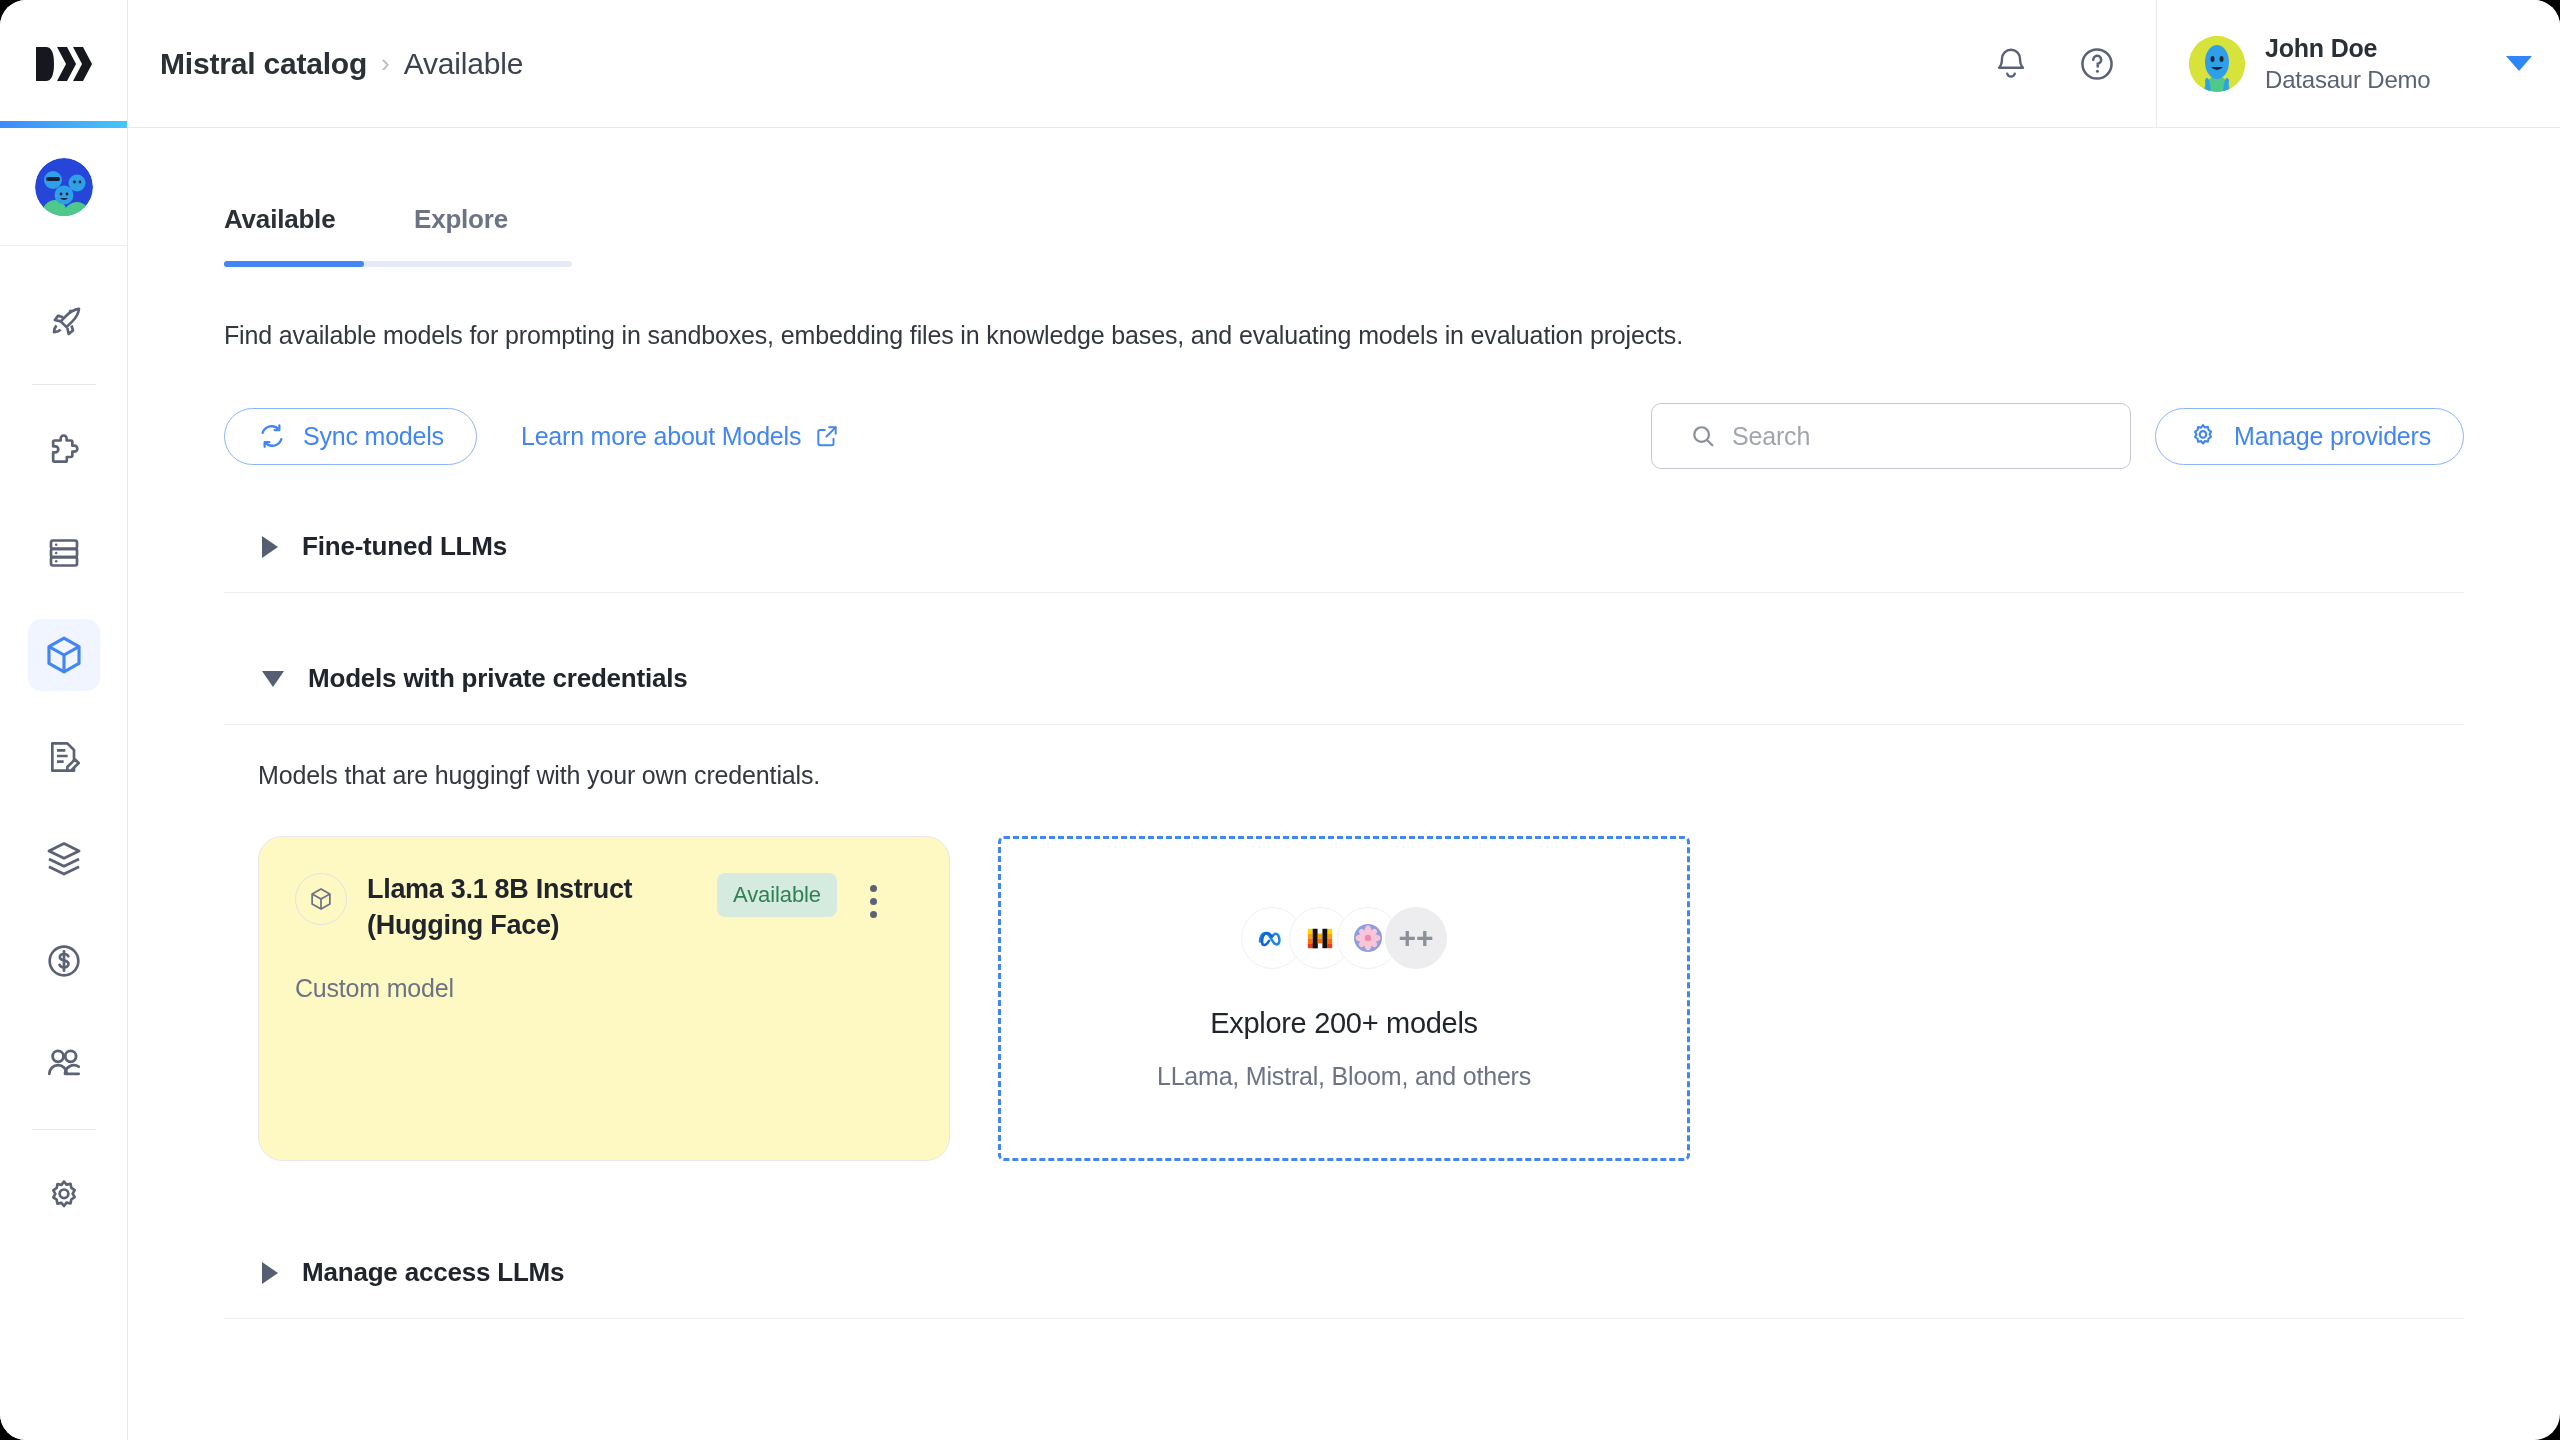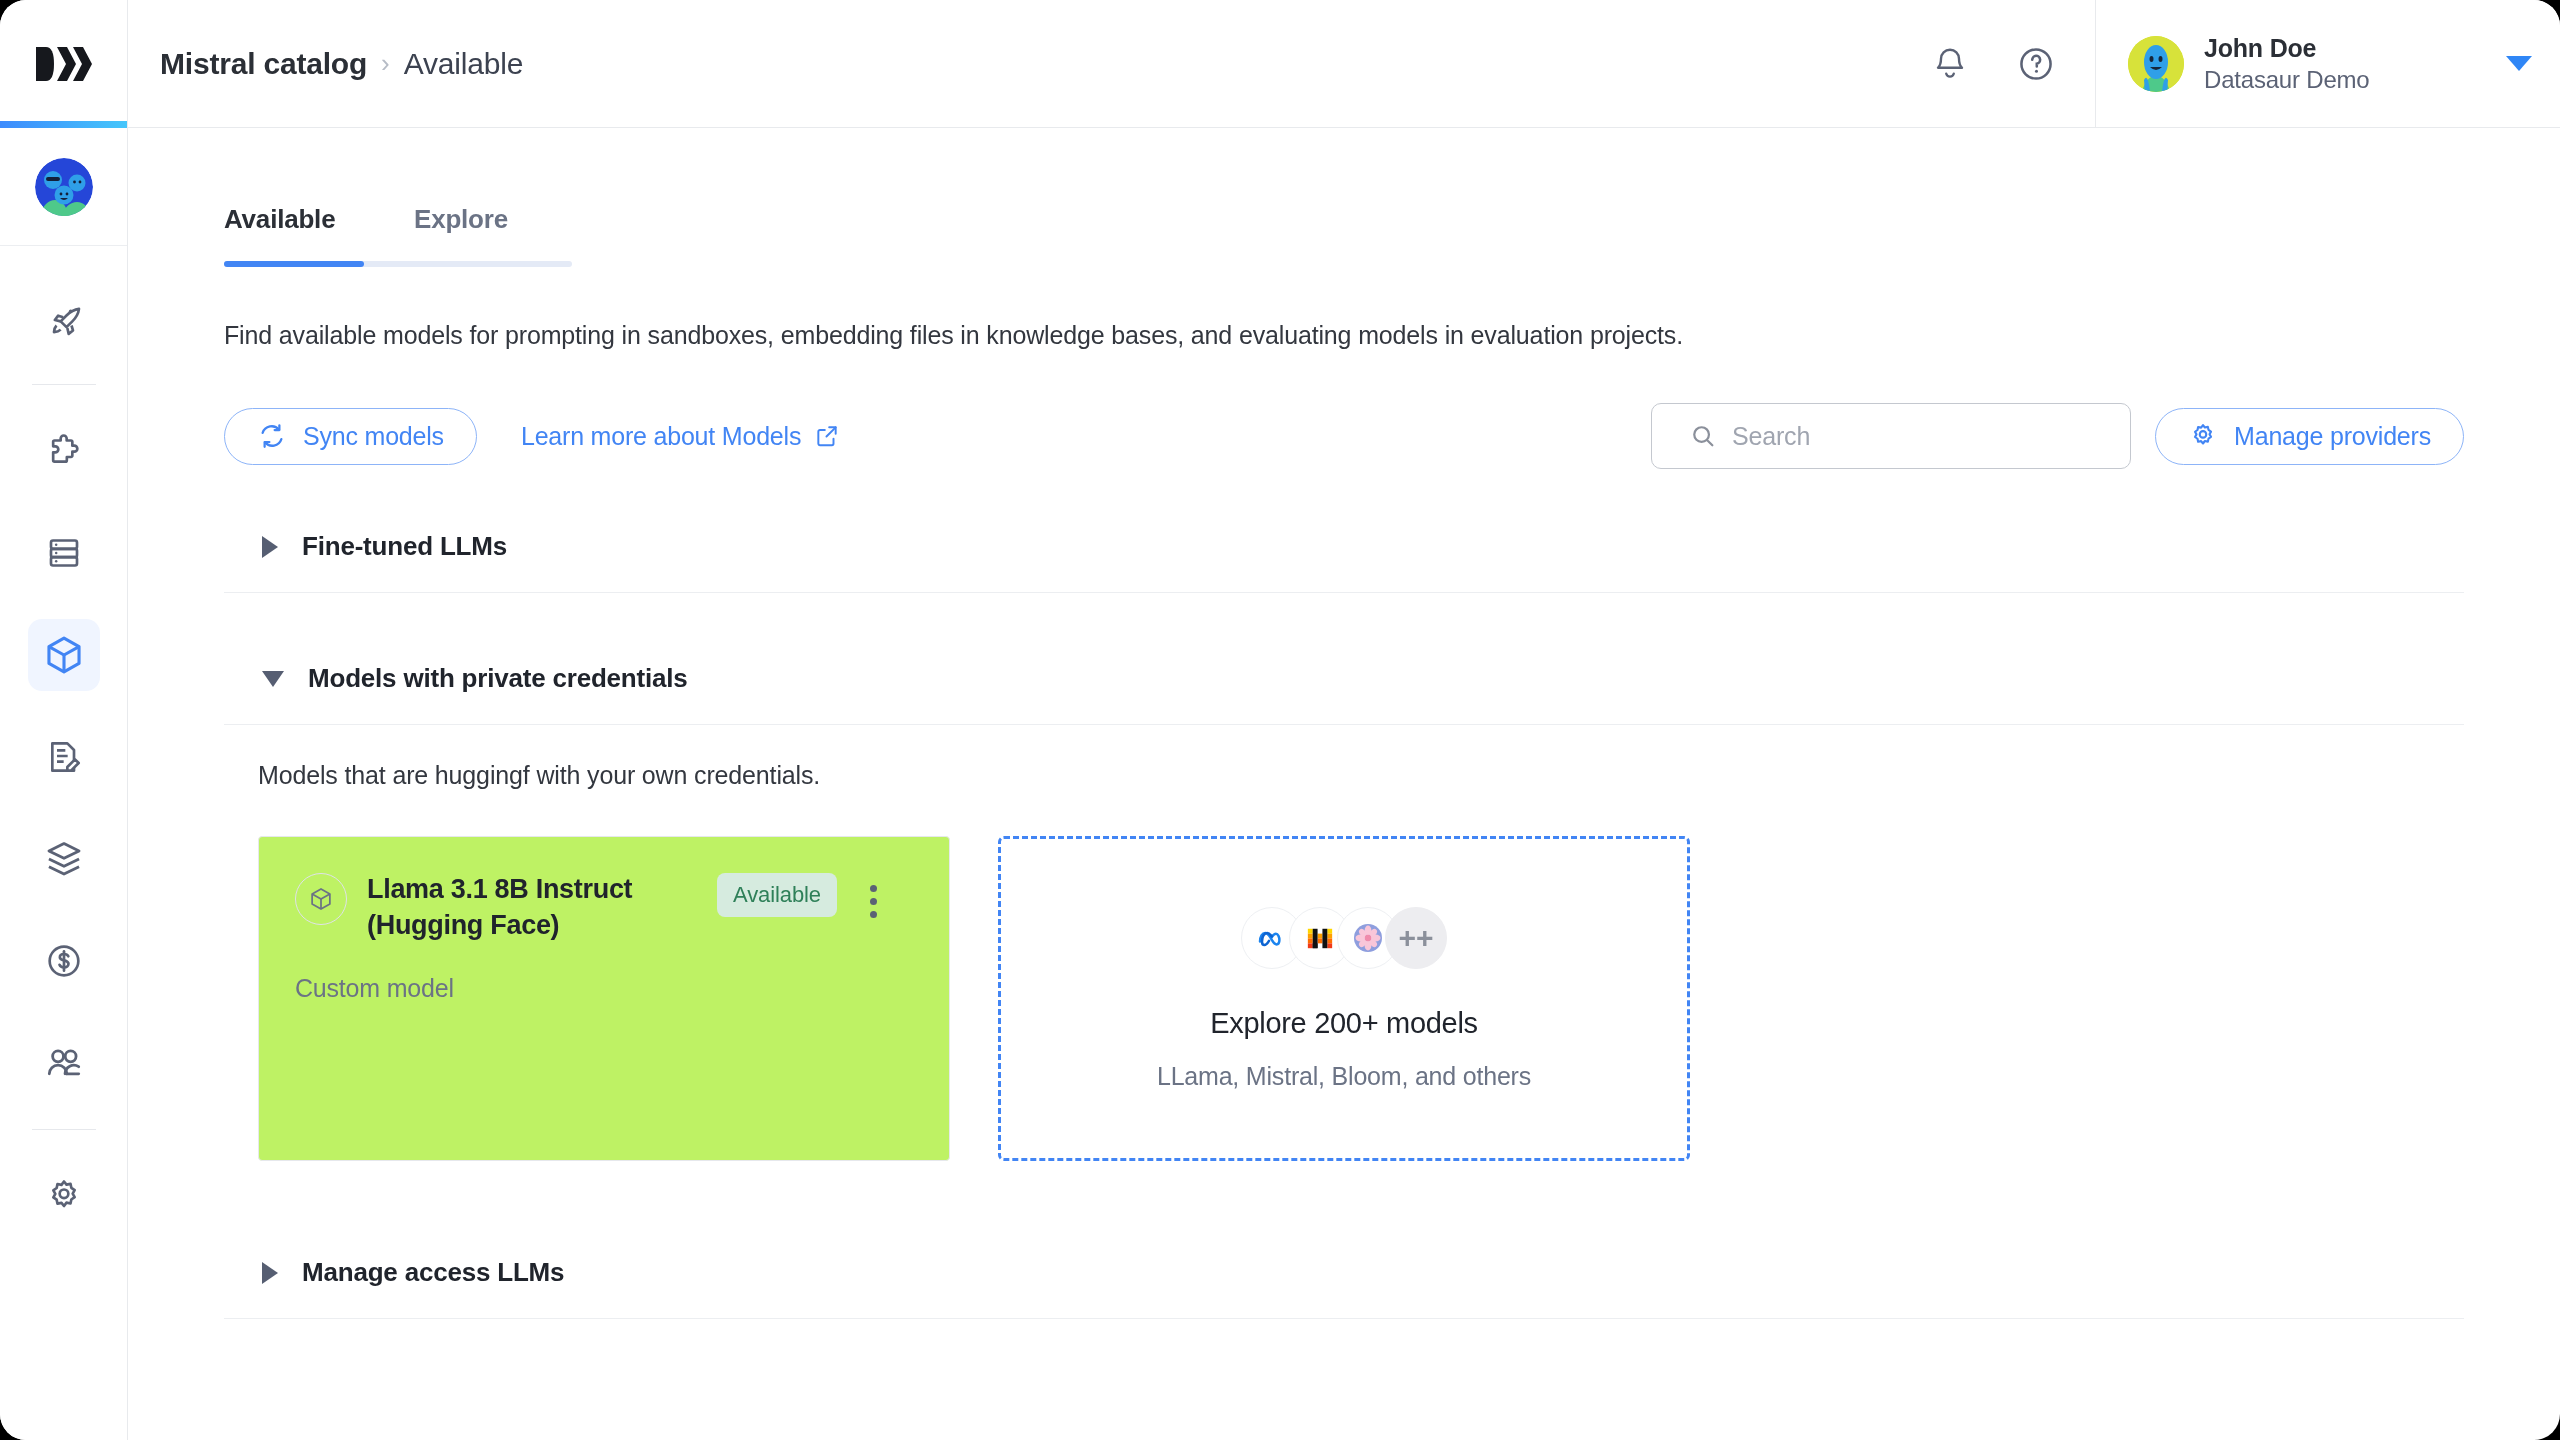--- a/index.html
+++ b/index.html
@@ -55,21 +55,21 @@
     display: flex; align-items: center; gap: 40px;
     padding-right: 36px;
   }
   .icon-btn {
     width: 46px; height: 46px;
     display: flex; align-items: center; justify-content: center;
     cursor: pointer;
   }
   .user-cell {
     flex: 0 0 auto;
-    width: 465px;
+    width: 404px;
     border-left: 1px solid #e8eaed;
     display: flex; align-items: center;
     padding: 0 28px 0 32px;
     gap: 20px;
     cursor: pointer;
   }
   .avatar-top {
     width: 56px; height: 56px; border-radius: 50%;
     flex: 0 0 56px;
     overflow: hidden;
@@ -225,23 +225,23 @@
   }
 
   .cards-row {
     display: flex; align-items: stretch; gap: 48px;
     padding: 46px 0 0 34px;
   }
 
   .model-card {
     width: 692px; min-height: 325px;
     border: 1.6px solid #e6e8ec;
-    border-radius: 4px;
+    border-radius: 24px;
     padding: 34px 44px 30px 36px;
-    background: #bef264;
+    background: #fef9c3;
     display: flex; flex-direction: column;
     cursor: pointer;
   }
   .mc-head { display: flex; align-items: flex-start; gap: 20px; }
   .mc-icon {
     width: 52px; height: 52px; border-radius: 50%;
     border: 1.6px solid #dfe2e8;
     display: flex; align-items: center; justify-content: center;
     flex: 0 0 52px;
     margin-top: 2px;

